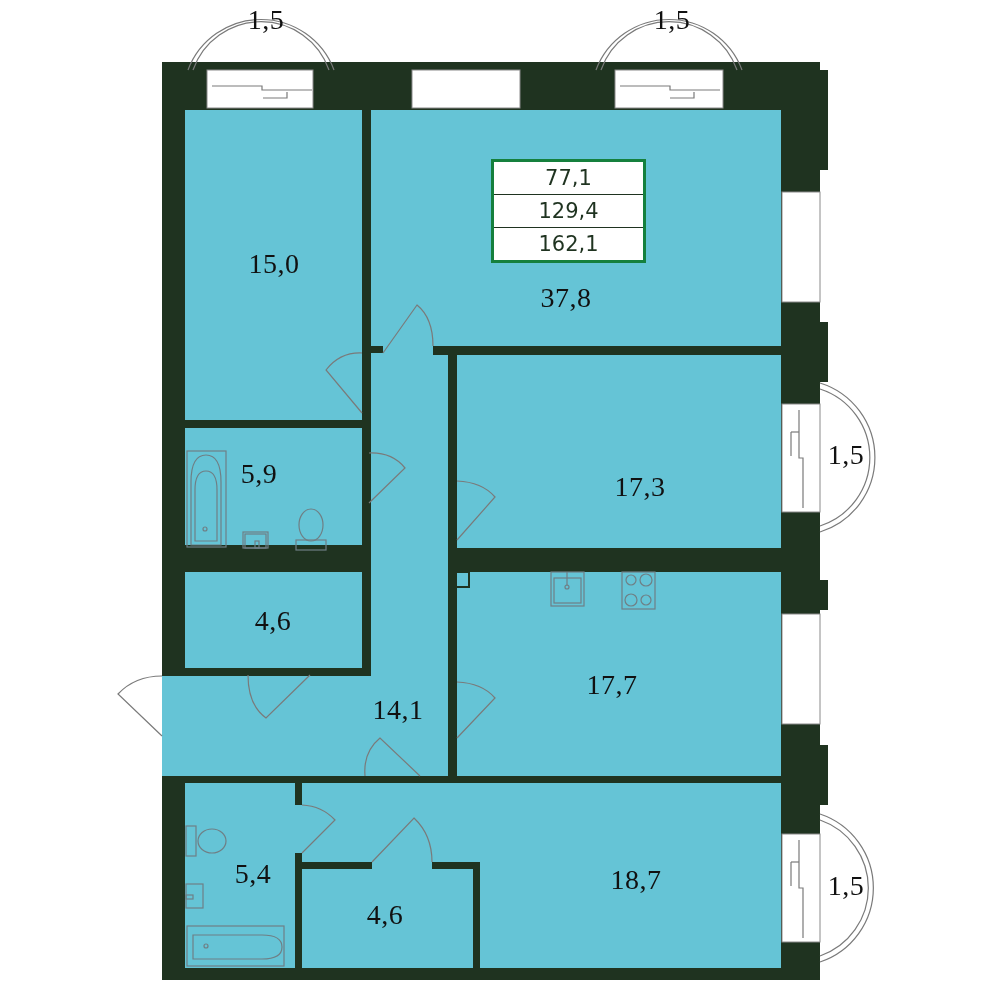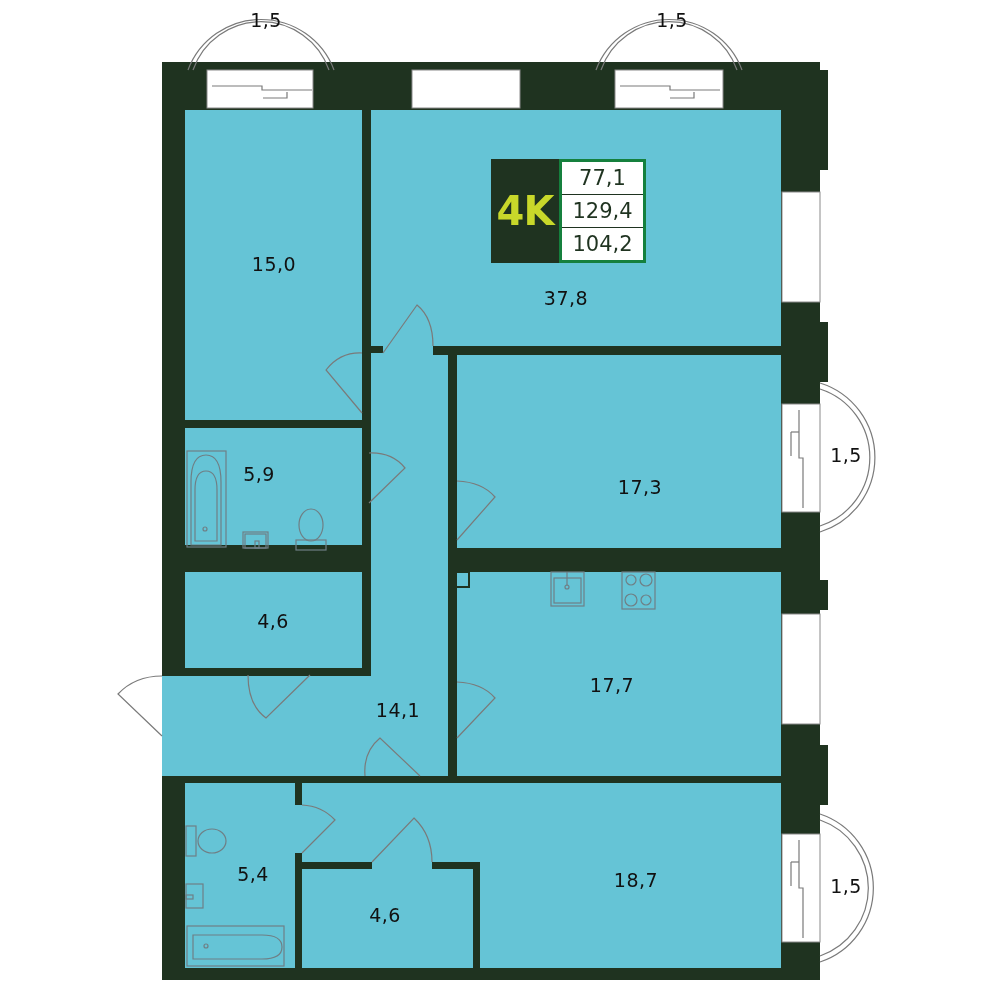--- a/index.html
+++ b/index.html
@@ -4,22 +4,22 @@
   <style>
     html, body { margin: 0; padding: 0; background: #ffffff; }
     body { width: 1000px; height: 1000px; position: relative; overflow: hidden;
            font-family: "DejaVu Sans", "Liberation Sans", sans-serif; }
     #plan { position: absolute; left: 0; top: 0; width: 1000px; height: 1000px; }
     .wall { fill: #1f3320; }
     .floor { fill: #65c4d6; }
     .win { fill: #ffffff; stroke: #8a8a8a; stroke-width: 1; }
     .line { fill: none; stroke: #7a7a7a; stroke-width: 1.2; }
     .fx { fill: none; stroke: #6f7f85; stroke-width: 1.2; }
-    .label { position: absolute; font-size: 19px; color: #111; transform: translate(-50%, -50%);
-             white-space: nowrap; letter-spacing: 0.5px; }
+    .label { position: absolute; font-size: 28px; color: #111; transform: translate(-50%, -50%);
+             white-space: nowrap; letter-spacing: 0.5px; font-family: Liberation Serif, serif; }
     .badge { position: absolute; left: 491px; top: 159px; width: 155px; height: 104px; display: flex; }
     .badge-type { width: 68px; height: 104px; background: #1f3320; color: #c8d82a; font-size: 40px;
                   font-weight: bold; display: flex; align-items: center; justify-content: center; letter-spacing: -1px; }
     .badge-areas { flex: 1; display: flex; flex-direction: column; background: #fff; border: 3px solid #15803d; box-sizing: border-box; }
     .badge-areas div { flex: 1; display: flex; align-items: center; justify-content: center; font-size: 21px; color: #1f3320;
                        border-bottom: 1px solid #1f3320; }
     .badge-areas div:last-child { border-bottom: none; }
   </style>
 </head>
 <body>
@@ -147,25 +147,24 @@
     <circle class="fx" cx="567" cy="587" r="2"></circle>
     <rect class="fx" x="622" y="572" width="33" height="37"></rect>
     <circle class="fx" cx="631" cy="580" r="5"></circle>
     <circle class="fx" cx="646" cy="580" r="6"></circle>
     <circle class="fx" cx="631" cy="600" r="6"></circle>
     <circle class="fx" cx="646" cy="600" r="5"></circle>
   </g>
 </svg>
 
 <div class="badge">
-  <div class="badge-type">4K</div>
   <div class="badge-areas">
     <div>77,1</div>
     <div>129,4</div>
-    <div>104,2</div>
+    <div>162,1</div>
   </div>
 </div>
 
 <div class="label" style="left:274px; top:264px;">15,0</div>
 <div class="label" style="left:566px; top:298px;">37,8</div>
 <div class="label" style="left:640px; top:460px;margin-top:27px;">17,3</div>
 <div class="label" style="left:259px; top:474px;">5,9</div>
 <div class="label" style="left:273px; top:621px;">4,6</div>
 <div class="label" style="left:612px; top:685px;">17,7</div>
 <div class="label" style="left:358px; top:710px;margin-left:40px;">14,1</div>

